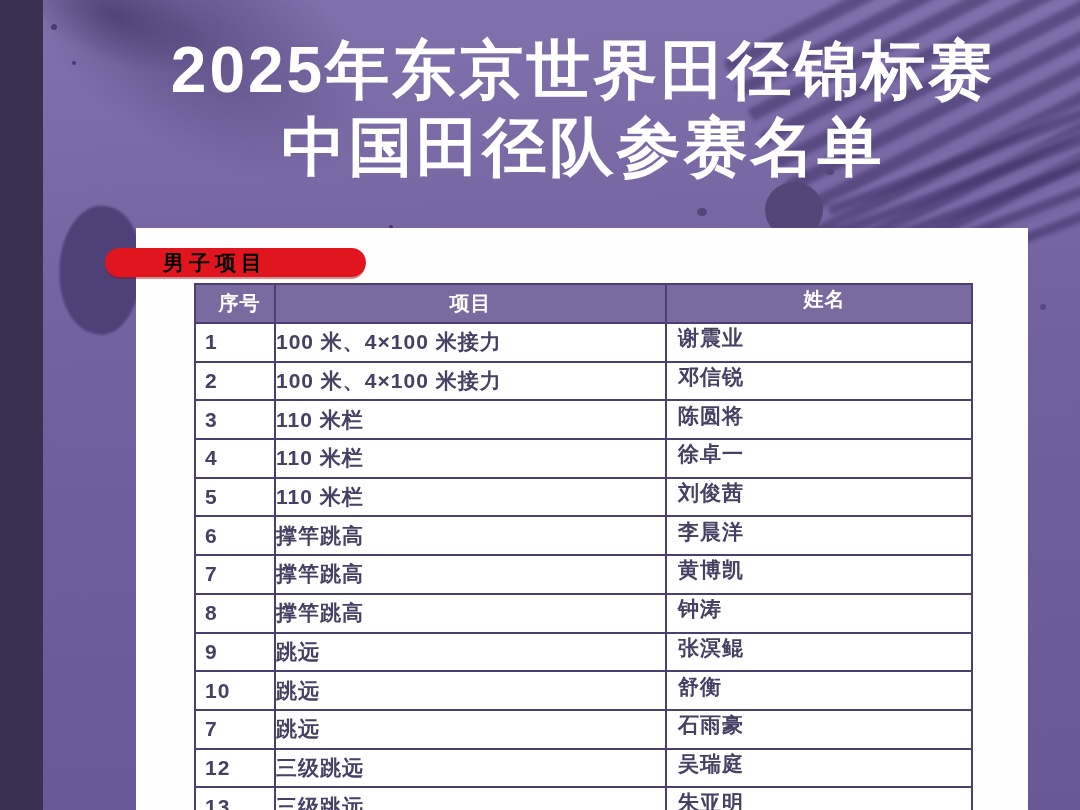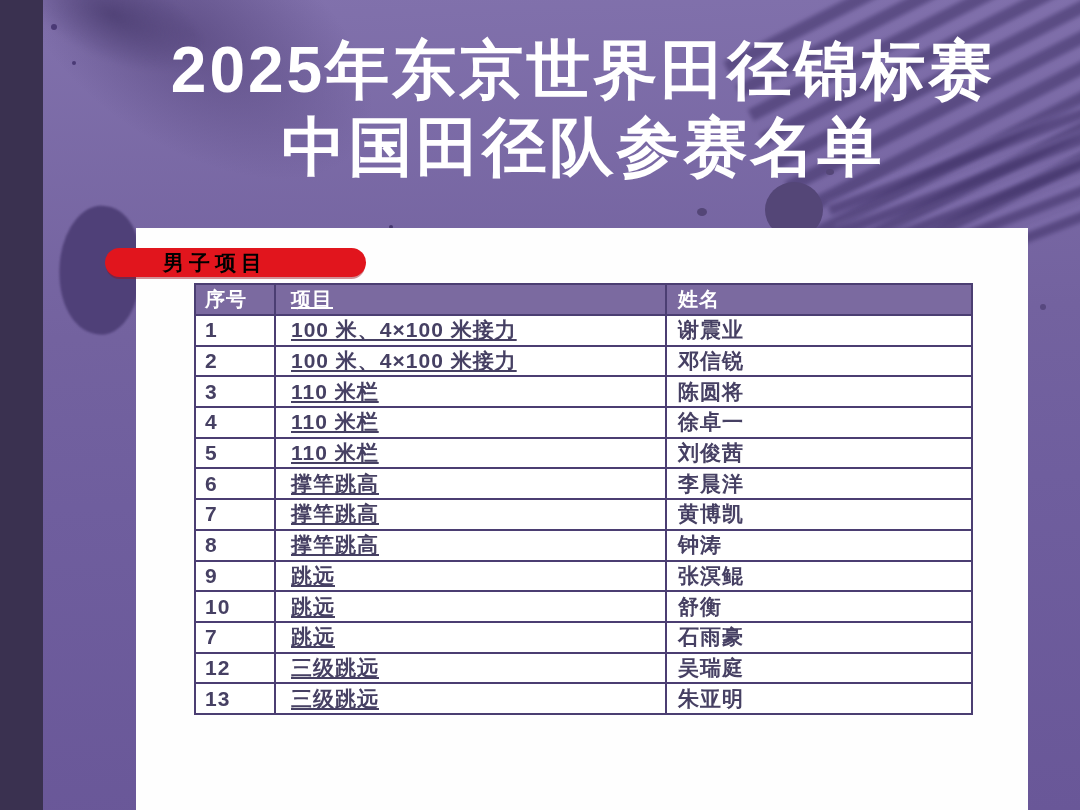--- a/index.html
+++ b/index.html
@@ -36,25 +36,25 @@
     font-weight:900;font-size:64px;line-height:77px;letter-spacing:3px;}
   .panel{position:absolute;left:93px;top:228px;width:892px;height:582px;background:#fefefe;z-index:2;}
   .badge{position:absolute;left:62px;top:248px;width:261px;height:29px;z-index:3;
     background:#e1151d;border-radius:15px;box-shadow:0 3px 0 -1px rgba(155,12,24,.45);
     display:flex;align-items:center;box-sizing:border-box;padding-left:58px;
     color:#000000;font-size:21px;font-weight:800;letter-spacing:5px;}
   .table-clip{position:absolute;left:151px;top:283px;width:779px;height:527px;overflow:hidden;z-index:3;}
   table{border-collapse:collapse;width:777px;table-layout:fixed;background:#ffffff;}
   th,td{border:2px solid #4b3e72;overflow:hidden;white-space:nowrap;vertical-align:middle;}
   th{height:29px;background:#7b6aa0;color:#ffffff;font-size:20px;font-weight:700;
-    text-align:left;letter-spacing:1px;}
+    text-align:center;letter-spacing:1px;}
   td{height:28.7px;color:#464063;font-size:21px;font-weight:600;letter-spacing:1px;}
   .c-num{padding:0 0 0 9px;}
-  .c-event{padding:0 0 0 15px;text-decoration:underline;}
-  .c-name{padding:0 0 0 11px;}
+  .c-event{padding:0 0 0 0;}
+  .c-name{padding:0 0 8px 11px;}
 </style>
 </head>
 <body>
 
 <div class="poster">
 
   <div class="tex brush-a"></div>
   <div class="tex brush-b"></div>
   <div class="tex streaks-tr"></div>
   <div class="tex streaks-tr2"></div>

